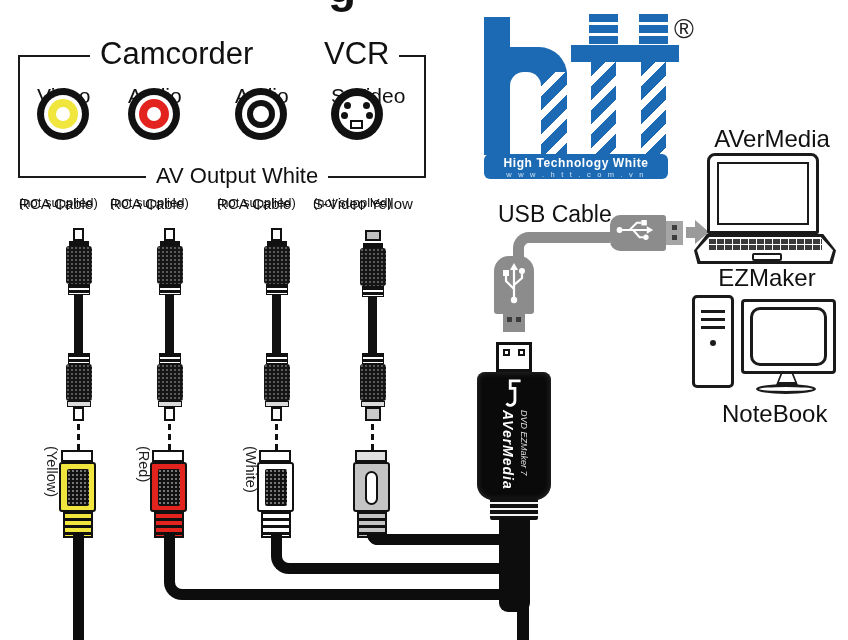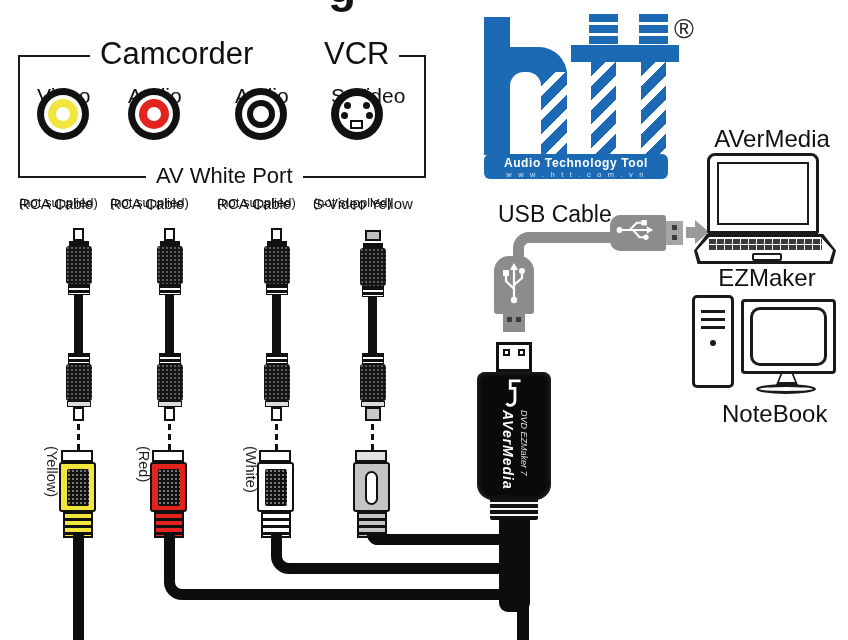--- a/index.html
+++ b/index.html
@@ -147,21 +147,21 @@
 <div id="stage">
 
   <div id="frag">
       <span>g</span>
     </div>
 
   <div id="avbox"></div>
   <div id="mask-top"></div>
   <div id="lbl-camcorder" class="boxlbl">Camcorder</div>
   <div id="lbl-vcr" class="boxlbl">VCR</div>
-  <div id="lbl-avout">AV White Port</div>
+  <div id="lbl-avout">AV Output White</div>
 
   <div class="pgroup" style="left:37px">
     <div class="plabel">Video</div>
     <span class="port">
       <div class="pr1">
           <div class="pr2" style="background: rgb(240, 230, 62);">
             <div class="pr3"></div>
           </div>
         </div>
     </span>
@@ -311,21 +311,21 @@
     <div id="crossbar" class="blue" style="background: rgb(27, 106, 179);"></div>
     <div id="t1" class="striped"></div>
     <div id="t2" class="striped"></div>
     <div class="dashbar blue" style="left: 105px; top: 0px; background: rgb(27, 106, 179);"></div>
     <div class="dashbar blue" style="left: 105px; top: 11px; background: rgb(27, 106, 179);"></div>
     <div class="dashbar blue" style="left: 105px; top: 22px; background: rgb(27, 106, 179);"></div>
     <div class="dashbar blue" style="left: 155px; top: 0px; background: rgb(27, 106, 179);"></div>
     <div class="dashbar blue" style="left: 155px; top: 11px; background: rgb(27, 106, 179);"></div>
     <div class="dashbar blue" style="left: 155px; top: 22px; background: rgb(27, 106, 179);"></div>
     <div id="banner" class="blue" style="background: rgb(27, 106, 179);">
-      <span class="l1">Audio Technology Tool</span>
+      <span class="l1">High Technology White</span>
       <span class="l2">w w w . h t t . c o m . v n</span>
     </div>
   </div>
 
   <div id="usb-lbl">USB Cable</div>
   <div id="usb-L"></div>
   <div id="usb-male">
     <div style="left:8px;top:1px;width:40px;height:34px;transform:rotate(90deg)">
       <svg width="34" height="40" viewBox="0 0 26 44" style="position:absolute;left:0;top:0">
         <g stroke="#fff" stroke-width="2.2" fill="none">

